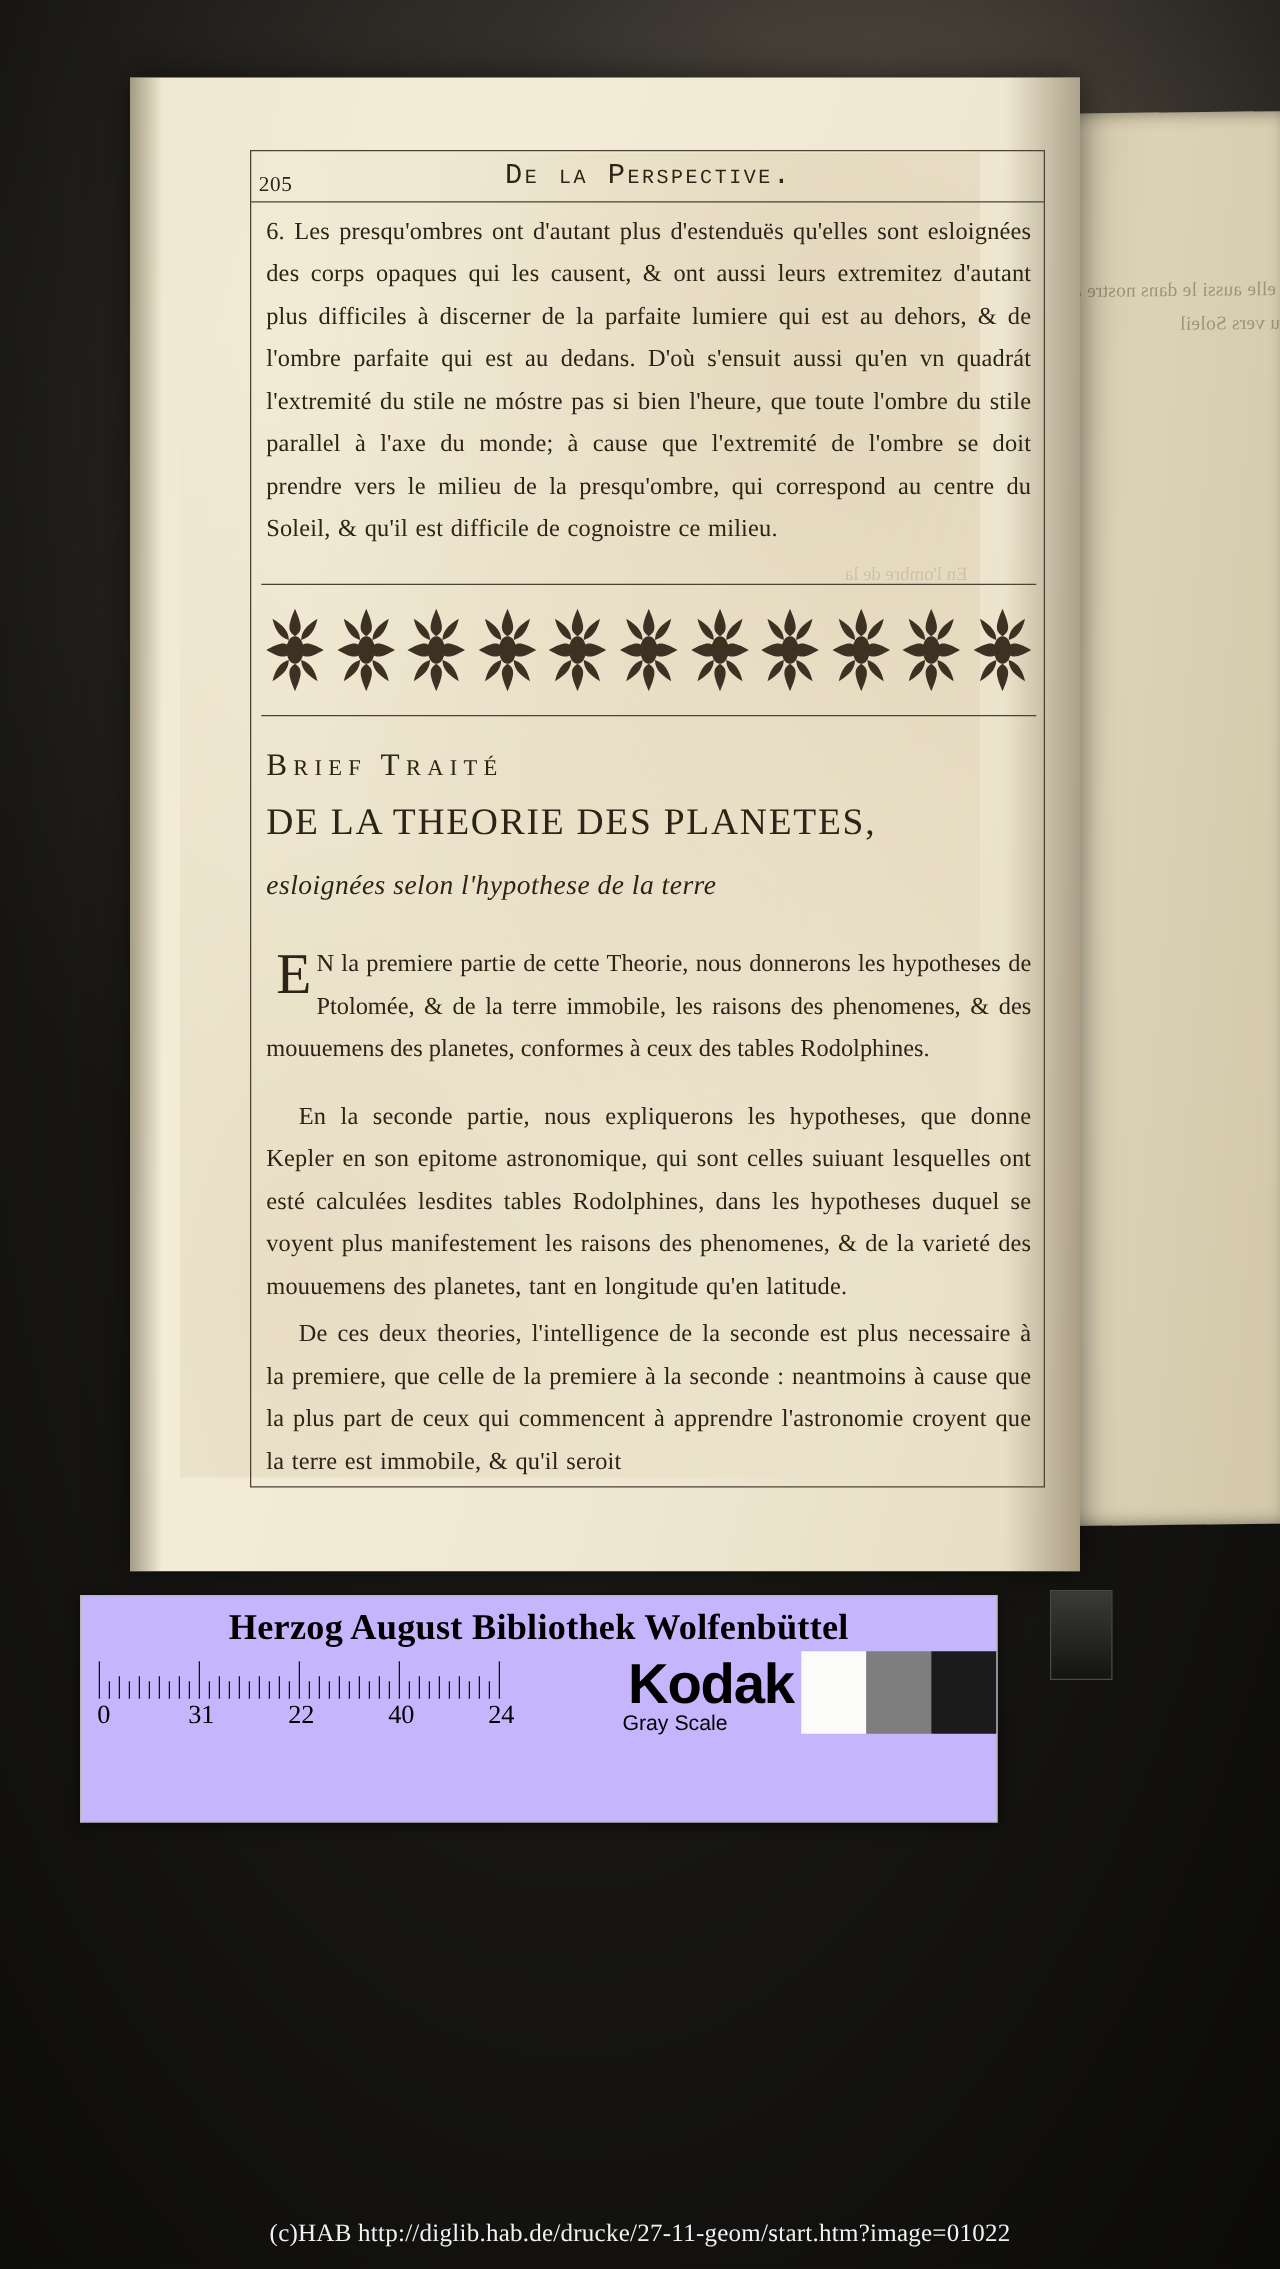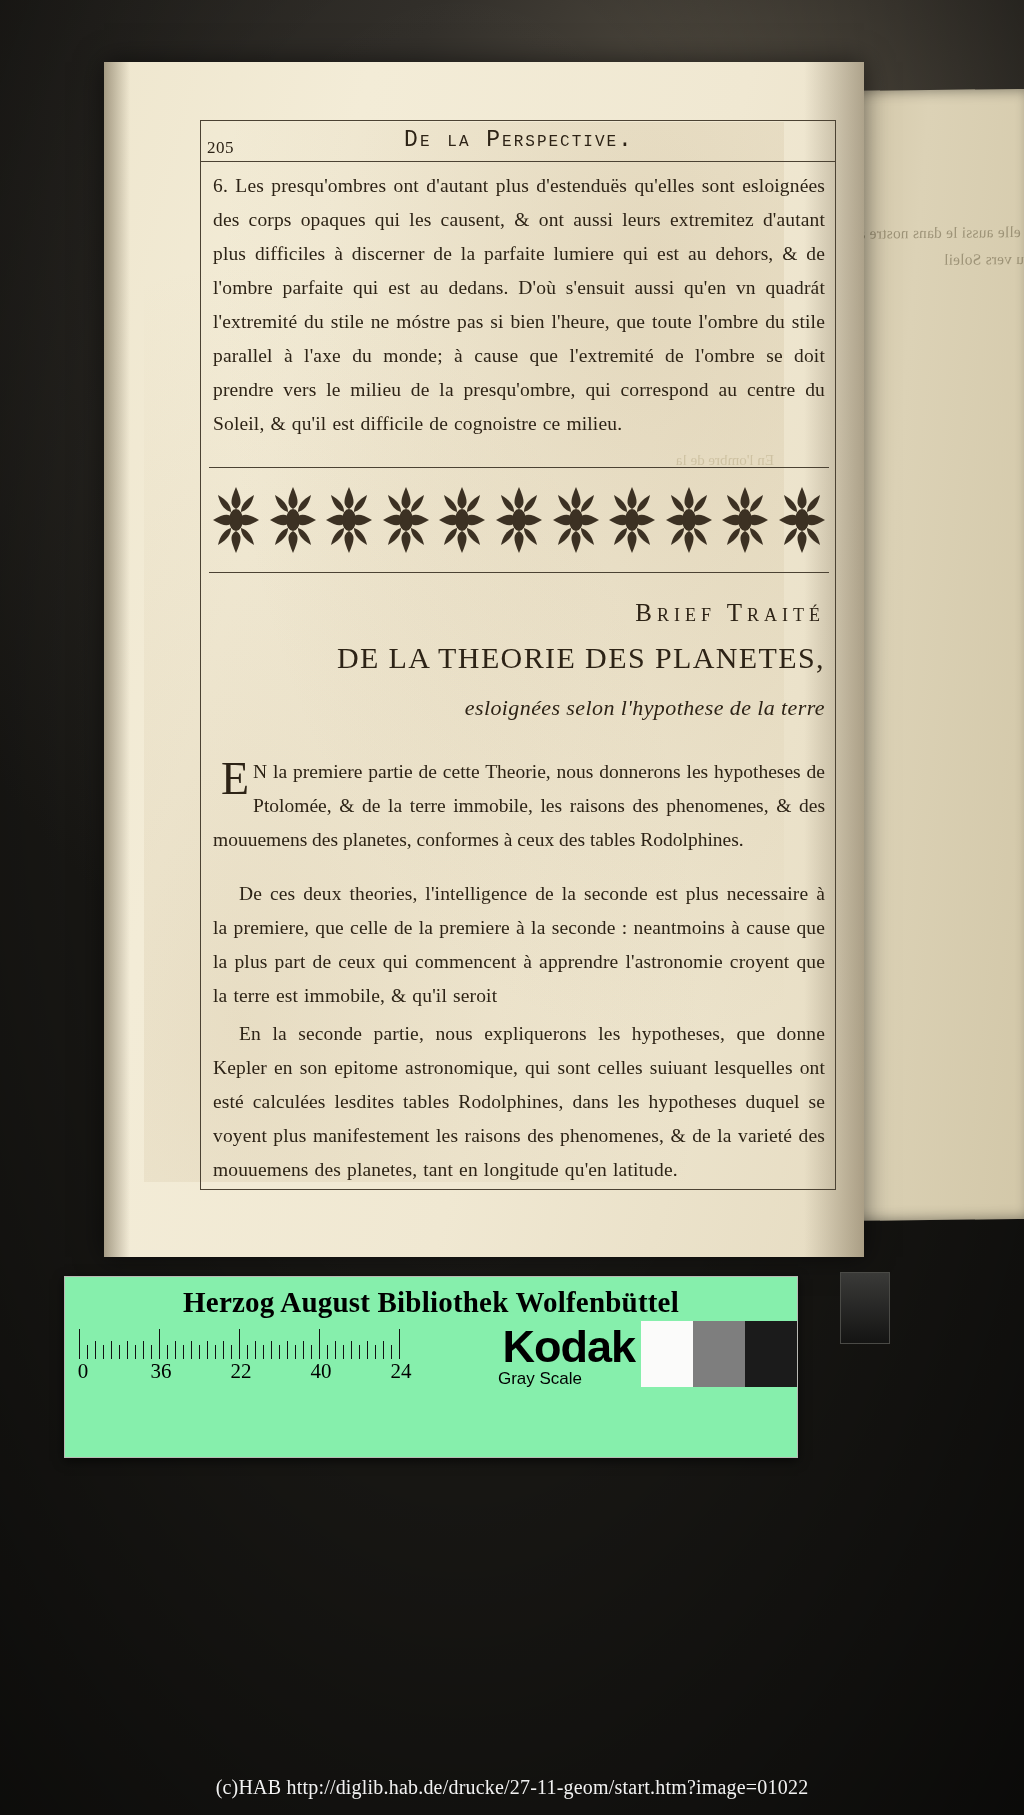--- a/index.html
+++ b/index.html
@@ -174,21 +174,21 @@
   }
   .orn-cell {
     width: 54px;
     height: 82px;
     flex: 0 0 auto;
     position: relative;
   }
   .orn-cell svg { display: block; }
 
   
-  .title-block { text-align: right; margin-top: 26px; }
+  .title-block { text-align: left; margin-top: 26px; }
   .title-small-caps {
     font-size: 25px;
     letter-spacing: 5px;
     font-variant: small-caps;
   }
   .title-big {
     font-size: 30px;
     letter-spacing: 1.4px;
     margin-top: 14px;
     white-space: nowrap;
@@ -222,21 +222,21 @@
     font-family: "Liberation Serif", serif;
   }
 
   
   .target-card {
     position: absolute;
     left: 64px;
     top: 1276px;
     width: 732px;
     height: 180px;
-    background: #86efac;
+    background: #c4b5fd;
     border: 1px solid #b9b9b4;
     box-shadow: 0 3px 10px rgba(0,0,0,0.6);
     font-family: "Liberation Serif", serif;
   }
   .target-title {
     text-align: center;
     font-size: 29px;
     font-weight: bold;
     padding-top: 9px;
     letter-spacing: 0.2px;
@@ -537,22 +537,22 @@
           <div class="title-small-caps">Brief Traité</div>
           <div class="title-big">DE LA THEORIE DES PLANETES,</div>
           <div class="subtitle">esloignées selon l'hypothese de la terre</div>
         </div>
 
         <div class="body-block">
           <p class="dropcap-para">
             <span class="dropcap">E</span>
             <span>N la premiere partie de cette Theorie, nous donnerons les hypotheses de Ptolomée, &amp; de la terre immobile, les raisons des phenomenes, &amp; des mouuemens des planetes, conformes à ceux des tables Rodolphines.</span>
           </p>
+          <p class="para indent">En la seconde partie, nous expliquerons les hypotheses, que donne Kepler en son epitome astronomique, qui sont celles suiuant lesquelles ont esté calculées lesdites tables Rodolphines, dans les hypotheses duquel se voyent plus manifestement les raisons des phenomenes, &amp; de la varieté des mouuemens des planetes, tant en longitude qu'en latitude.</p>
           <p class="para indent">De ces deux theories, l'intelligence de la seconde est plus necessaire à la premiere, que celle de la premiere à la seconde : neantmoins à cause que la plus part de ceux qui commencent à apprendre l'astronomie croyent que la terre est immobile, &amp; qu'il seroit</p>
-          <p class="para indent">En la seconde partie, nous expliquerons les hypotheses, que donne Kepler en son epitome astronomique, qui sont celles suiuant lesquelles ont esté calculées lesdites tables Rodolphines, dans les hypotheses duquel se voyent plus manifestement les raisons des phenomenes, &amp; de la varieté des mouuemens des planetes, tant en longitude qu'en latitude.</p>
         </div>
 
       </div>
     </div>
   </div>
 </div>
 
 <div class="side-chip"></div>
 
 <div class="target-card">
@@ -597,21 +597,21 @@
         <span class="tick" style="left:272px;height:18px"></span>
         <span class="tick" style="left:280px;height:14px"></span>
         <span class="tick" style="left:288px;height:18px"></span>
         <span class="tick" style="left:296px;height:14px"></span>
         <span class="tick" style="left:304px;height:18px"></span>
         <span class="tick" style="left:312px;height:14px"></span>
         <span class="tick" style="left:320px;height:30px"></span>
       </div>
       <div class="ruler-labels">
         <span style="left:4px">0</span>
-        <span style="left:82px">36</span>
+        <span style="left:82px">31</span>
         <span style="left:162px">22</span>
         <span style="left:242px">40</span>
         <span style="left:322px">24</span>
       </div>
     </div>
     <div class="kodak-wrap">
       <div class="kodak-text">
         <div class="kodak-word">Kodak</div>
         <div class="kodak-sub">Gray Scale</div>
       </div>

